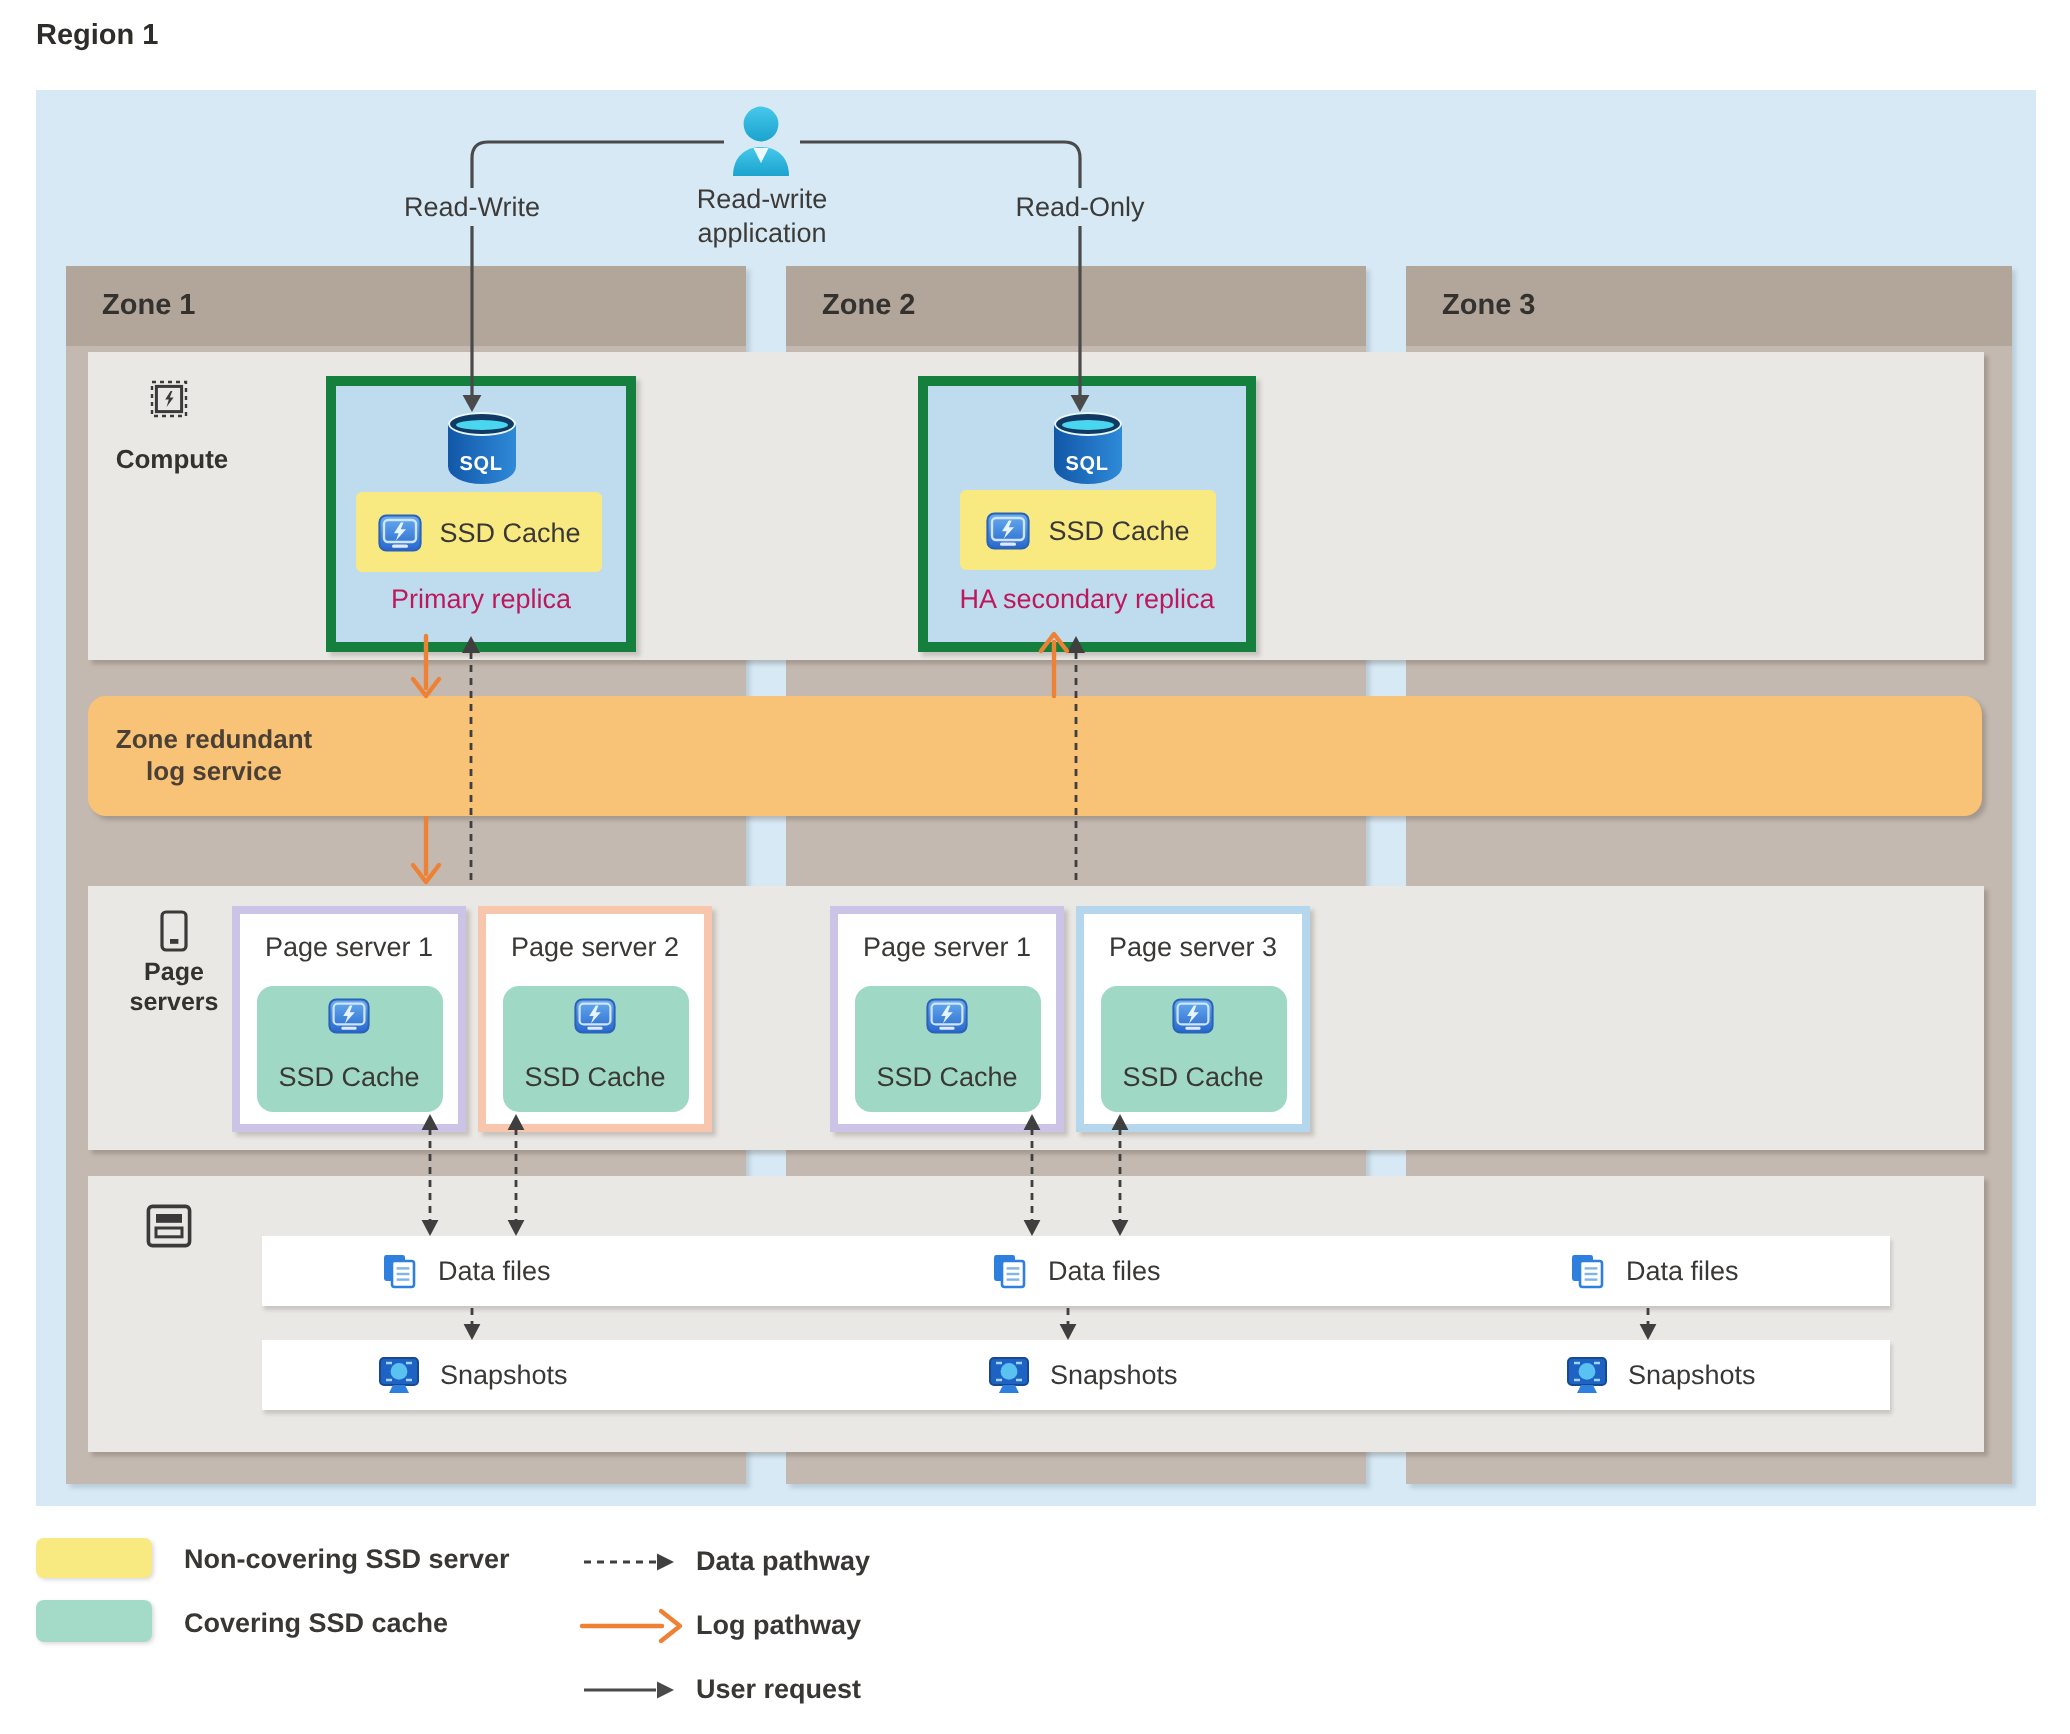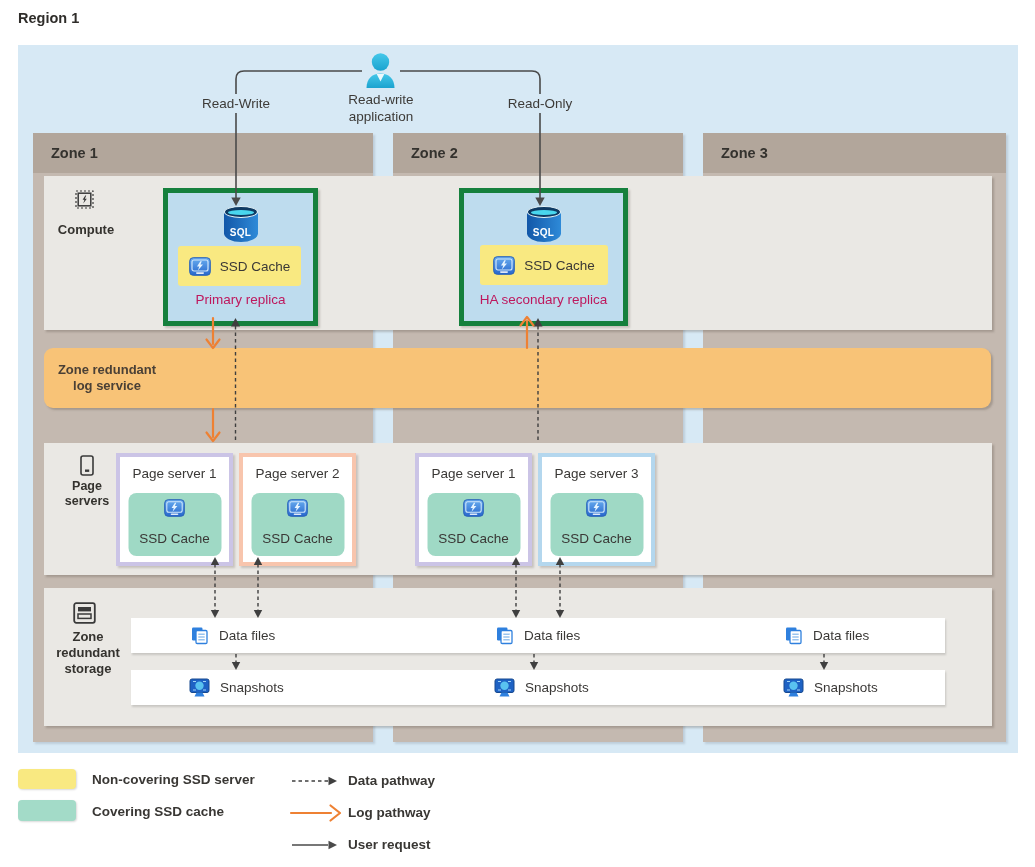--- a/index.html
+++ b/index.html
@@ -199,25 +199,20 @@
       </svg>
       <div class="glabel">SSD Cache</div>
     </div>
   </div>
 
   <svg class="abs z3" style="left:73px;top:602px;" width="23" height="22">
     <rect x="1.2" y="1.2" width="20.6" height="19.6" rx="2" fill="none" stroke="#3a3a3a" stroke-width="1.8"></rect>
     <rect x="5" y="5" width="13" height="4.4" fill="#3a3a3a"></rect>
     <rect x="5" y="12" width="13" height="4.4" fill="none" stroke="#3a3a3a" stroke-width="1.5"></rect>
   </svg>
-  <div class="abs side-label z3" style="left:43px;top:629px;width:90px;font-size:13px;line-height:16px;">
-    <span>Zone</span><br>
-    <span>redundant</span><br>
-    <span>storage</span>
-  </div>
 
   <div class="abs band z3" style="top:618px;"></div>
   <div class="band-item z4" style="left:190px;top:618px;">
     <svg width="19" height="19">
       <rect x="2" y="1.5" width="10.5" height="13" rx="1.2" fill="#2f80de"></rect>
       <rect x="6" y="4.5" width="11" height="13" rx="1.2" fill="#ffffff" stroke="#2f80de" stroke-width="1.3"></rect>
       <line x1="8.3" y1="8.2" x2="14.7" y2="8.2" stroke="#7fb4ea" stroke-width="1.2"></line>
       <line x1="8.3" y1="11" x2="14.7" y2="11" stroke="#7fb4ea" stroke-width="1.2"></line>
       <line x1="8.3" y1="13.8" x2="14.7" y2="13.8" stroke="#7fb4ea" stroke-width="1.2"></line>
     </svg>

